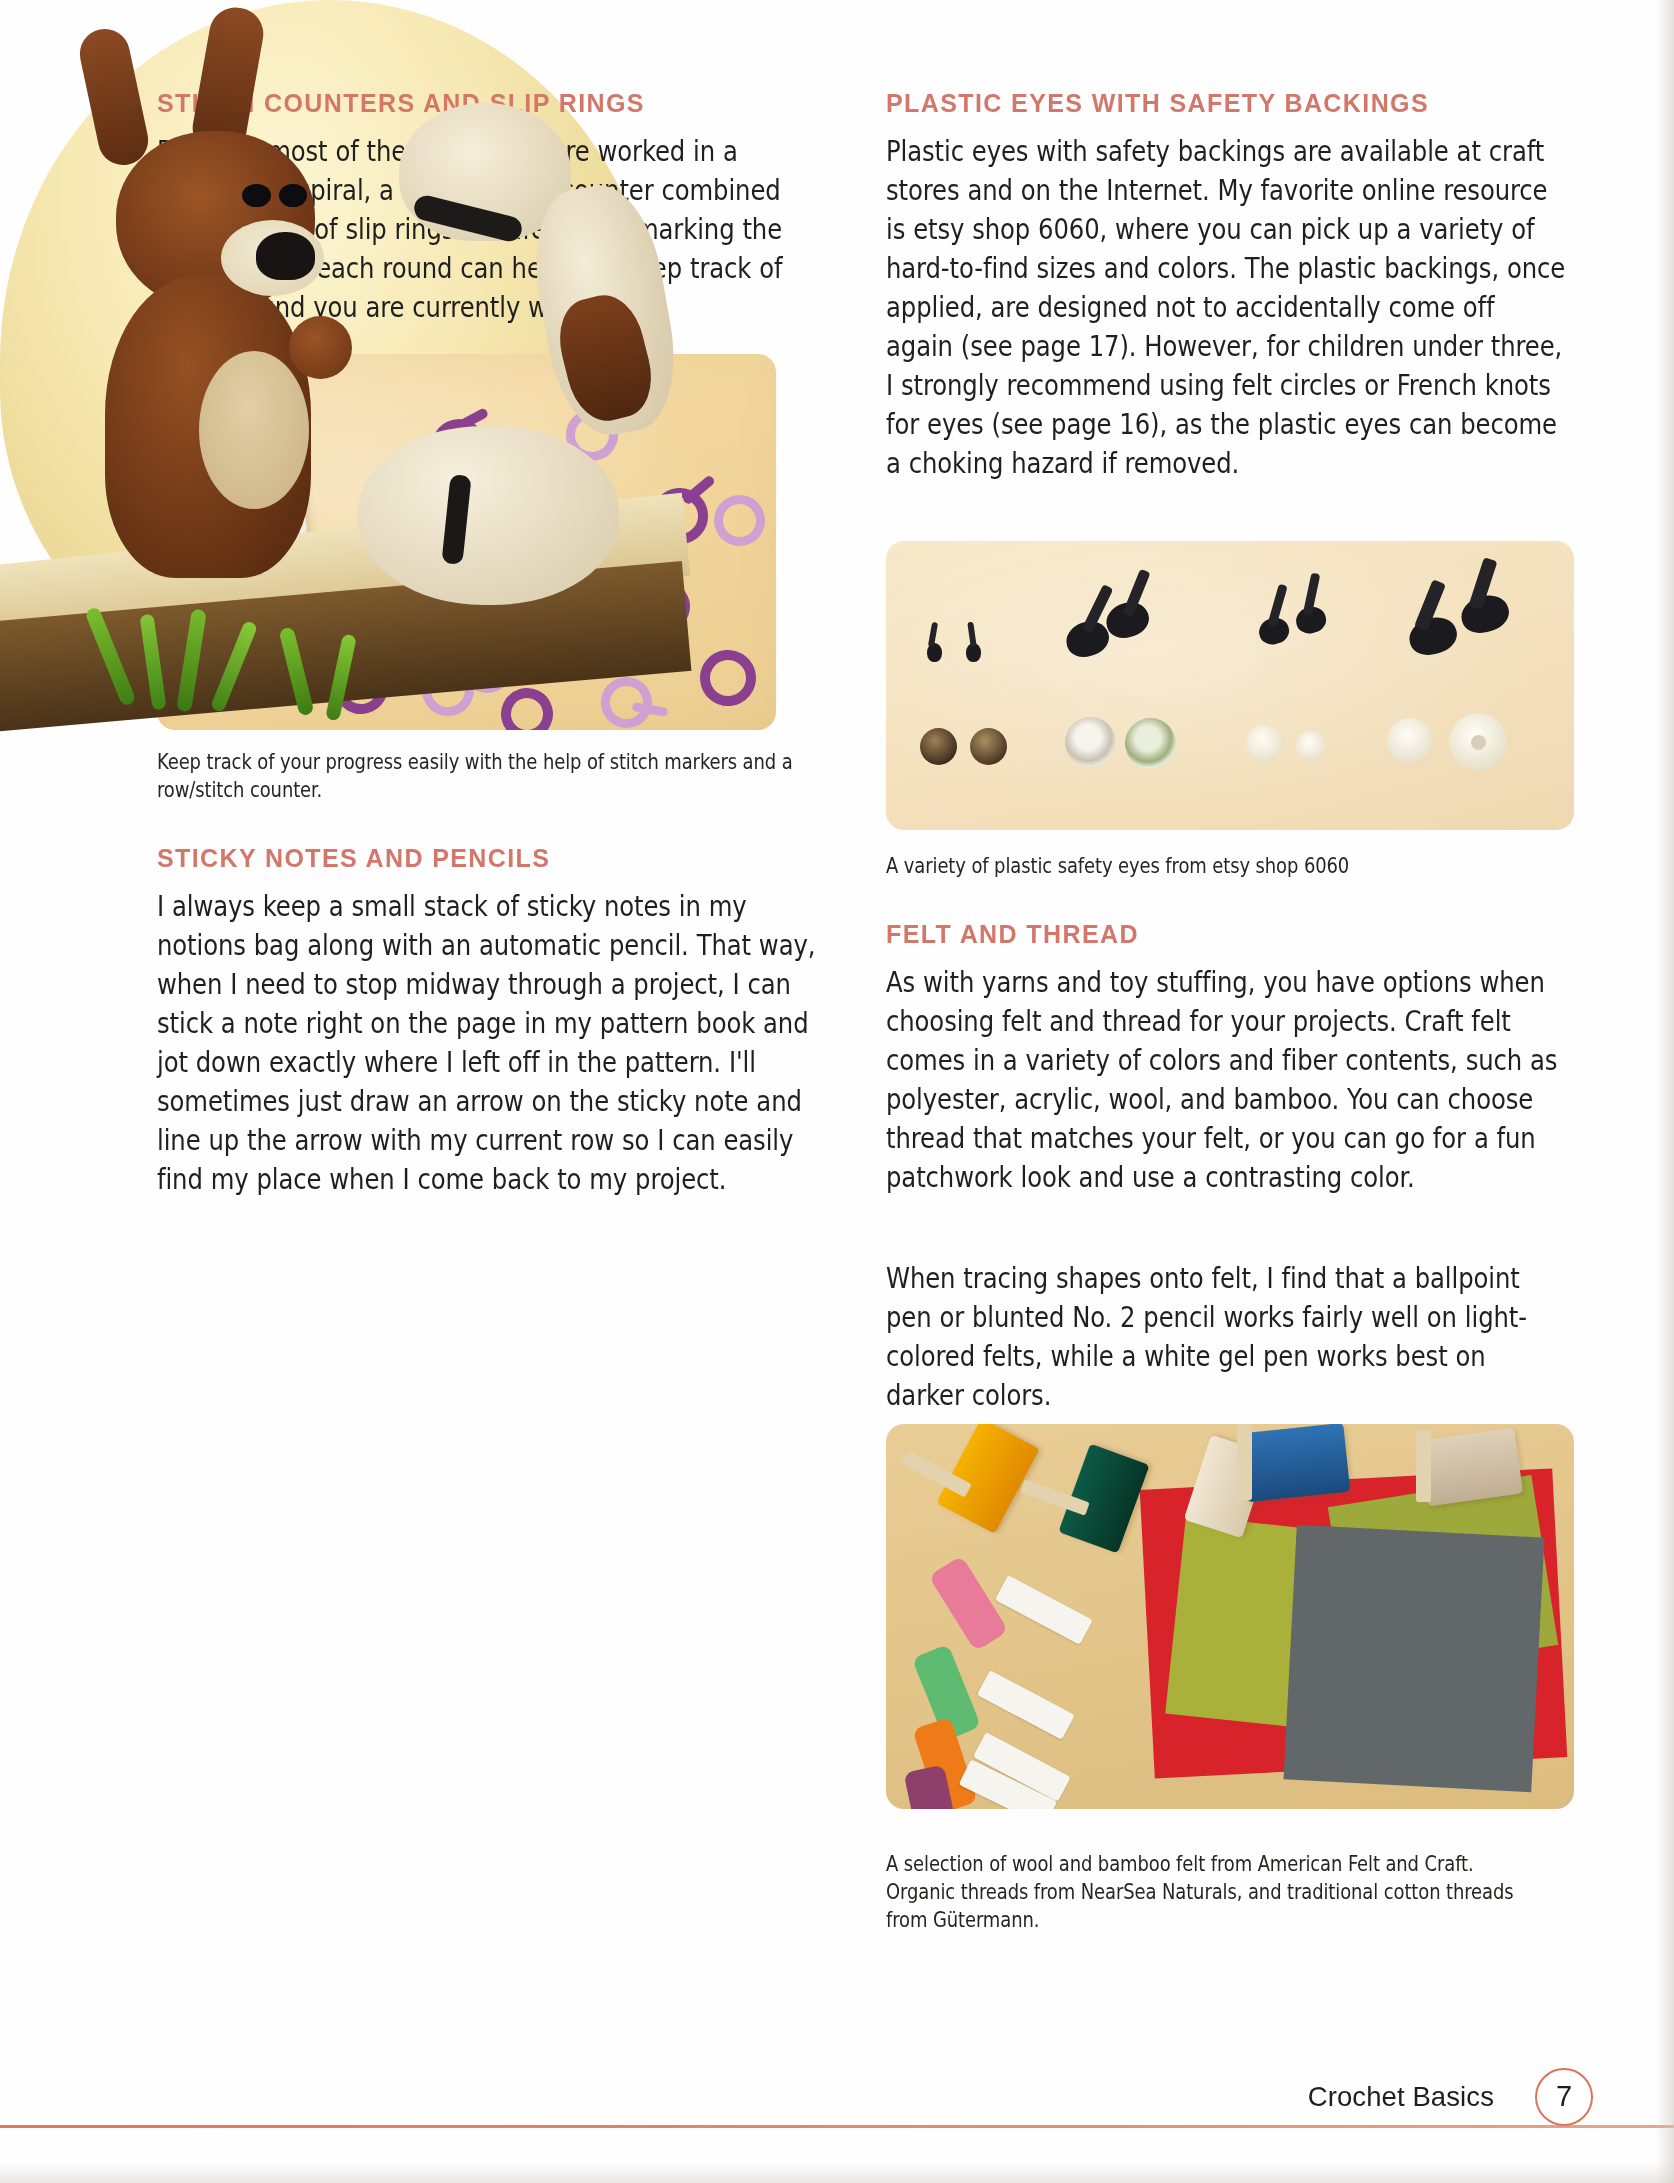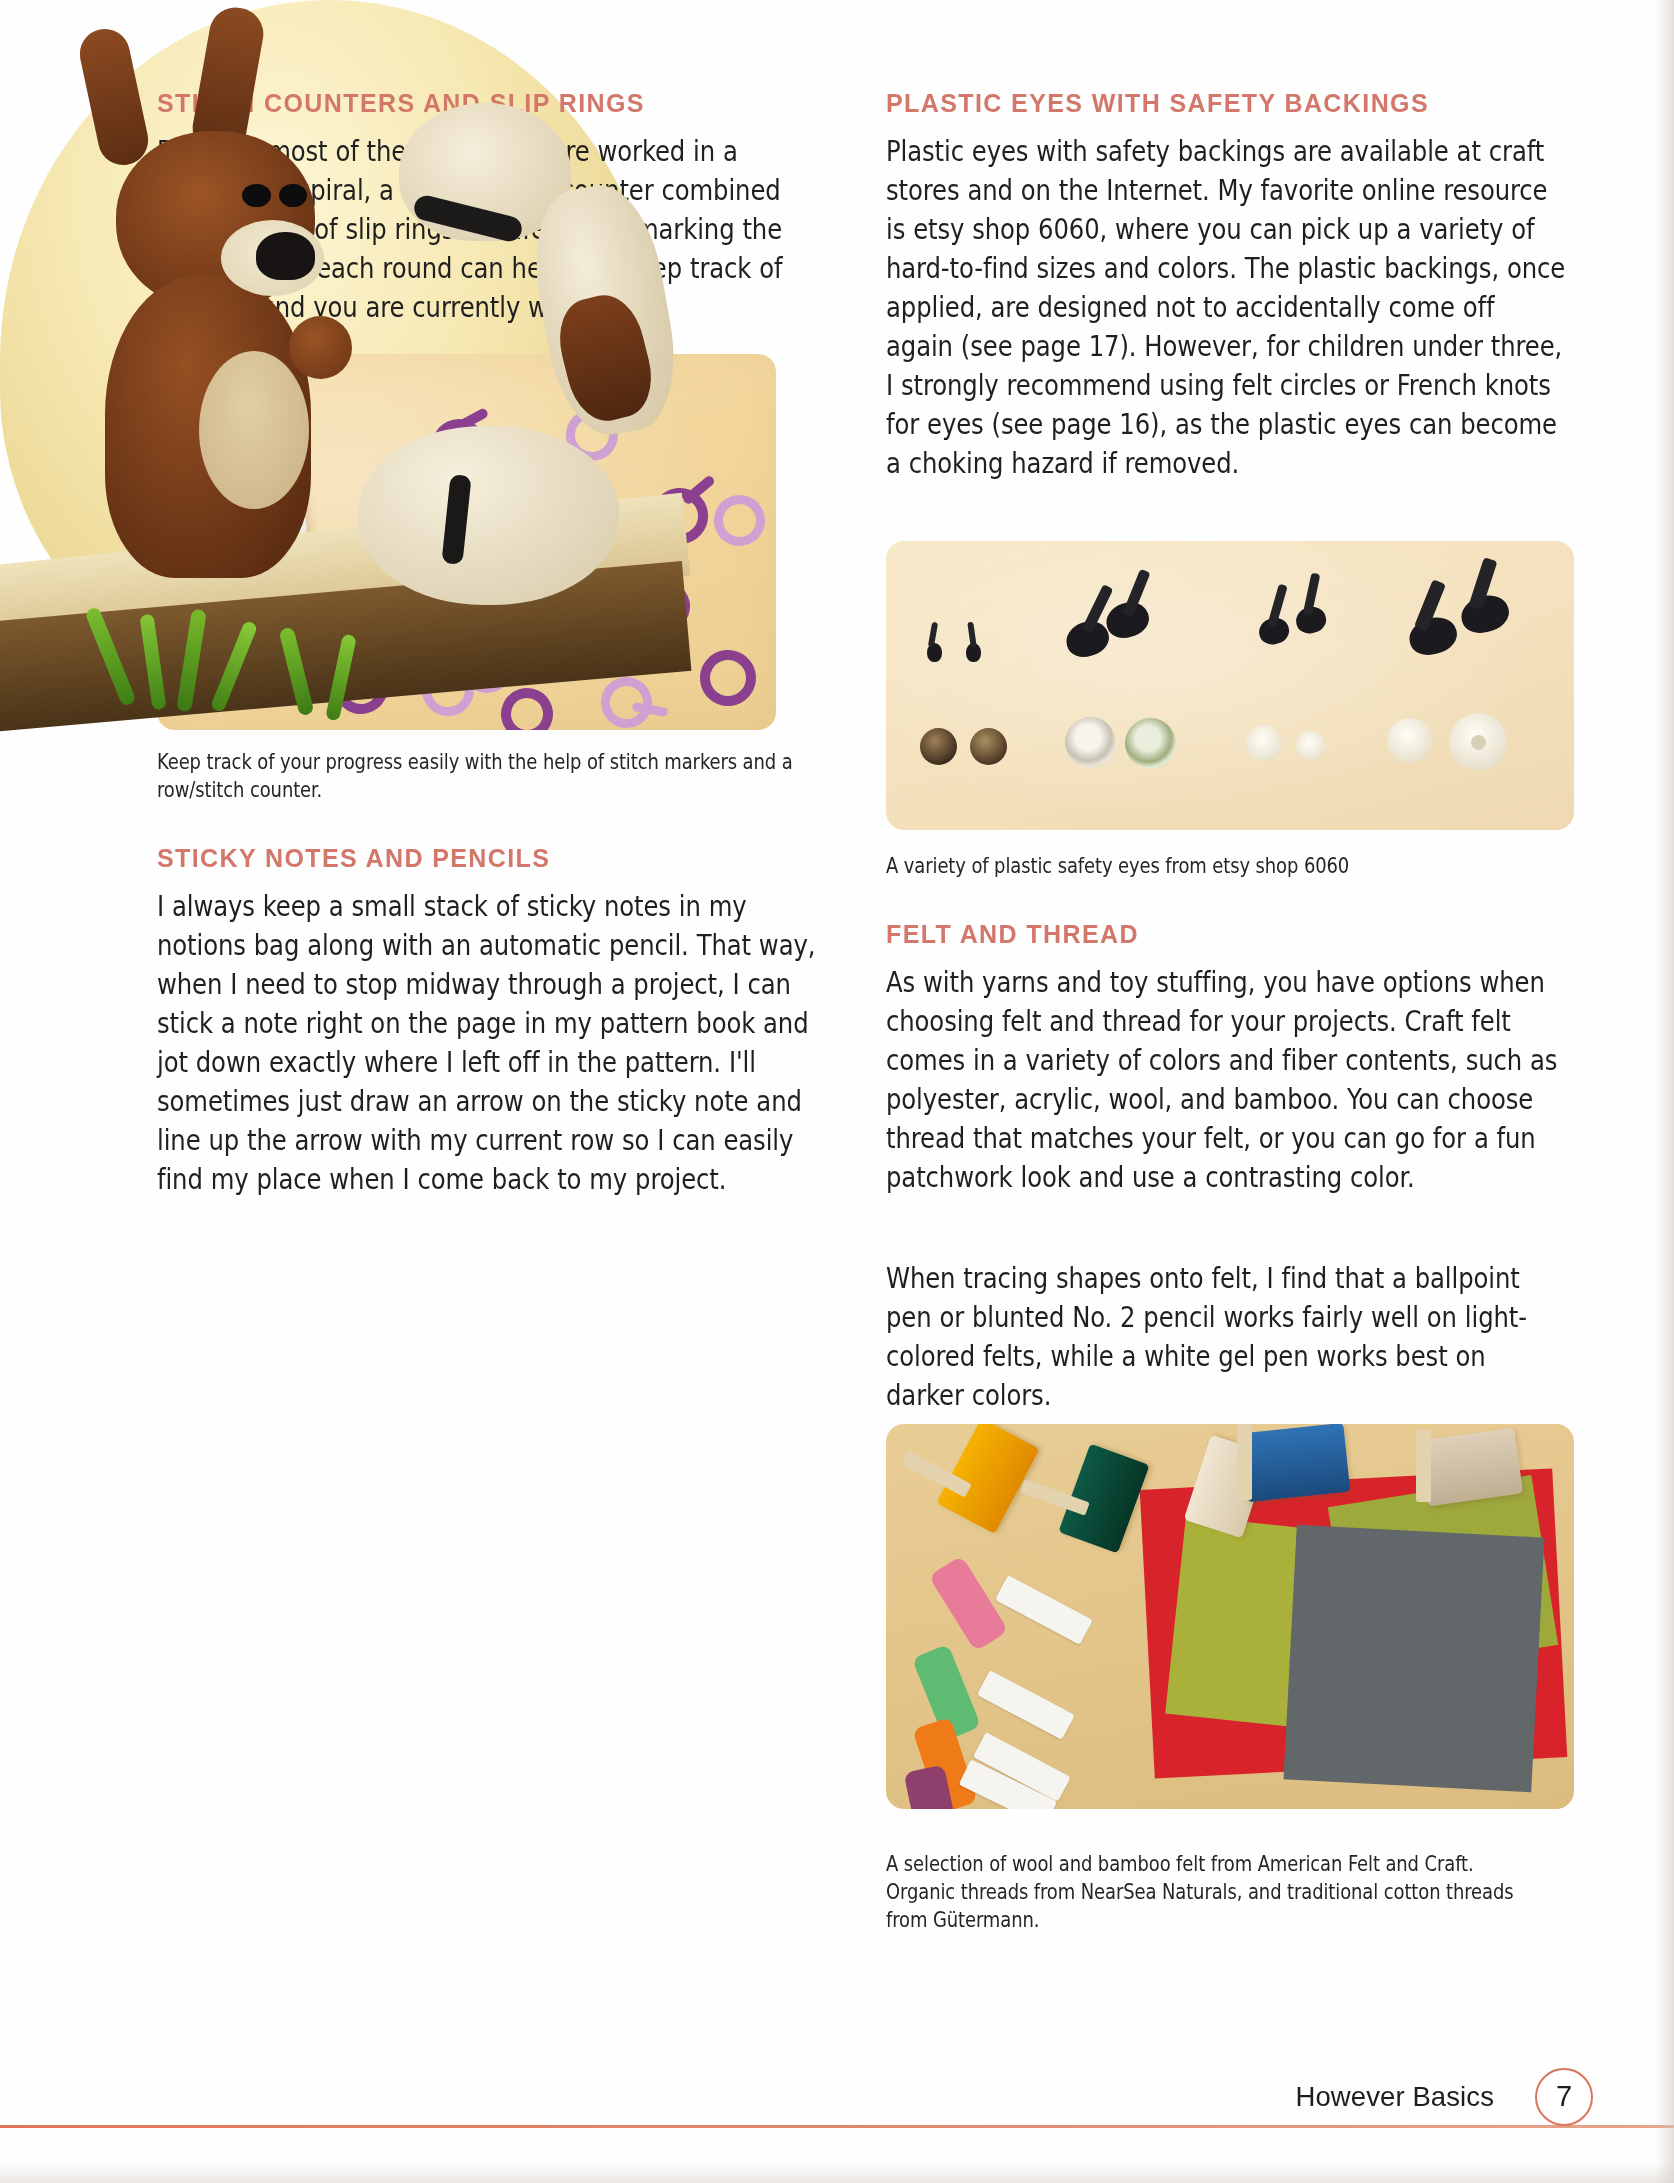--- a/index.html
+++ b/index.html
@@ -404,21 +404,21 @@
     <div class="bunny-part" style="left:103px; top:605px; width:15px; height:103px; background:linear-gradient(180deg,#7cbe2e,#3e7d14); border-radius:8.3px; transform:rotate(-22deg);"></div>
     <div class="bunny-part" style="left:146px; top:614px; width:13.8px; height:96px; background:linear-gradient(180deg,#84c634,#3f8115); border-radius:8.3px; transform:rotate(-8deg);"></div>
     <div class="bunny-part" style="left:184px; top:609px; width:15px; height:103px; background:linear-gradient(180deg,#79ba2b,#3a7712); border-radius:8.3px; transform:rotate(9deg);"></div>
     <div class="bunny-part" style="left:227px; top:619px; width:13.8px; height:95px; background:linear-gradient(180deg,#8acb38,#417f16); border-radius:8.3px; transform:rotate(22deg);"></div>
     <div class="bunny-part" style="left:289px; top:627px; width:15px; height:89px; background:linear-gradient(180deg,#7cbe2e,#3c7a13); border-radius:8.3px; transform:rotate(-14deg);"></div>
     <div class="bunny-part" style="left:334px; top:634px; width:13.8px; height:87px; background:linear-gradient(180deg,#86c835,#3e7d14); border-radius:8.3px; transform:rotate(12deg);"></div>
   </div>
 
   <div id="footer-rule"></div>
 
-  <div id="footer-label">However Basics</div>
+  <div id="footer-label">Crochet Basics</div>
 
   <div id="page-number-badge">
     <span>7</span>
   </div>
 
   <div class="scan-edge-right"></div>
   <div class="scan-edge-bottom"></div>
 
 </div>
 

